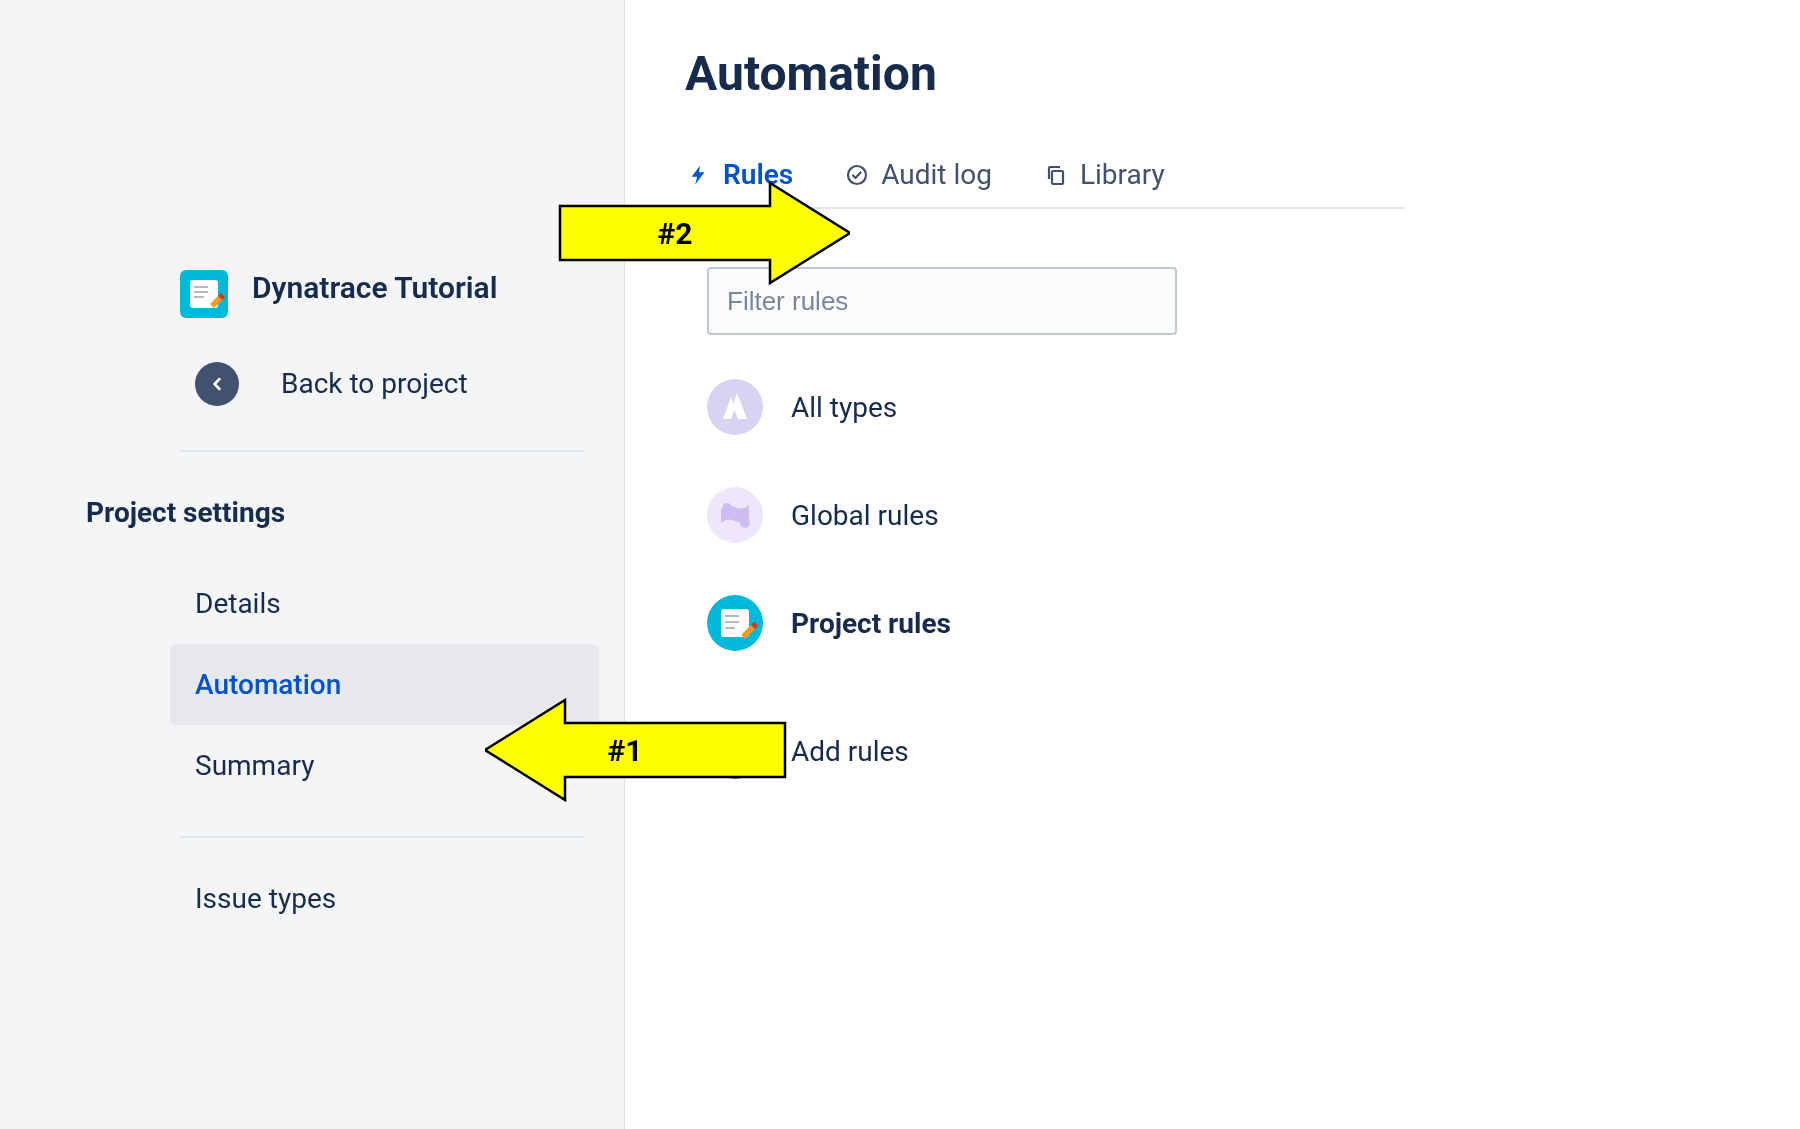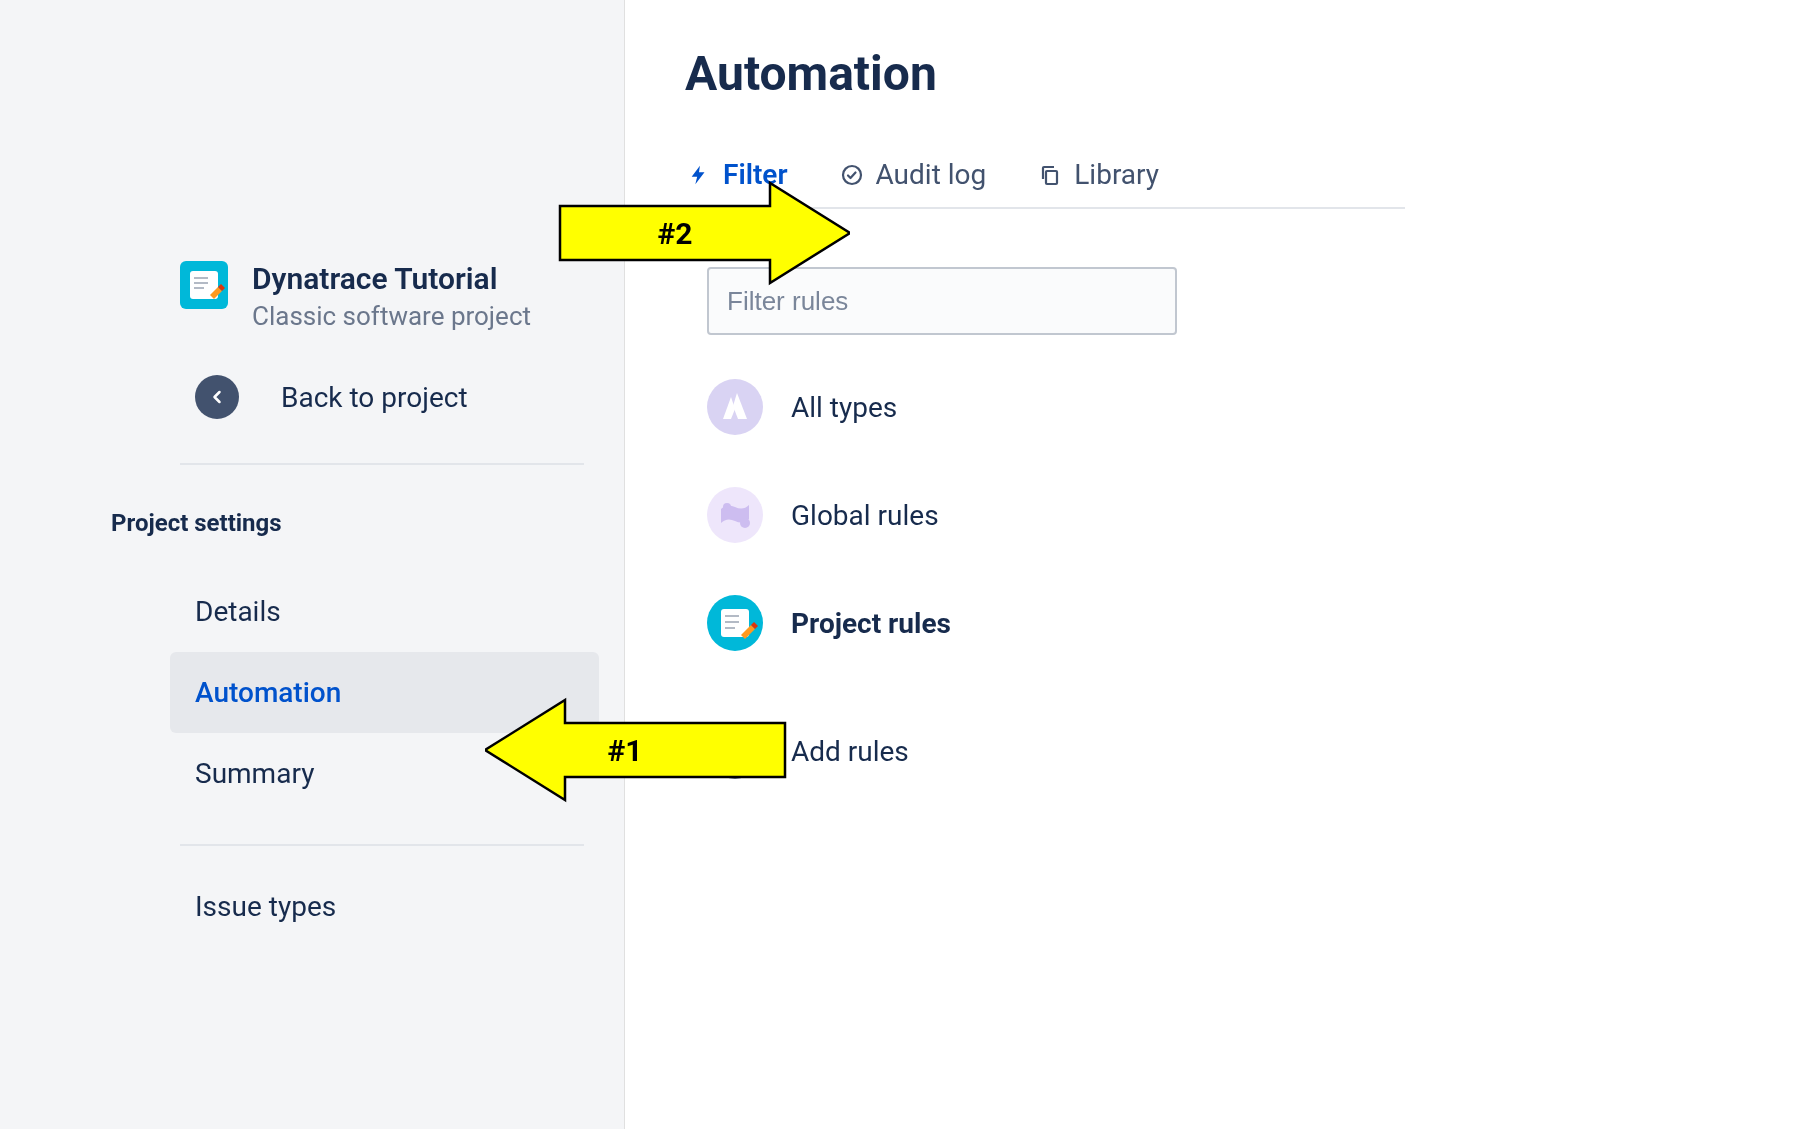--- a/index.html
+++ b/index.html
@@ -34,22 +34,22 @@
   }
   .back-circle {
     width: 44px; height: 44px; border-radius: 50%;
     background: #42526E; color: #fff;
     display: flex; align-items: center; justify-content: center;
     font-size: 22px;
   }
   .back-text { font-size: 28px; color: #172B4D; }
   .divider { border: none; border-top: 2px solid #e2e5ea; margin: 0 40px 0 180px; }
   .section-heading {
-    padding: 44px 40px 0 111px;
-    font-size: 24px; font-weight: 700; color: #172B4D;
+    padding: 44px 40px 0 86px;
+    font-size: 28px; font-weight: 700; color: #172B4D;
     margin-bottom: 34px;
   }
   .nav-item {
     padding: 24px 40px 24px 195px;
     font-size: 28px; color: #172B4D;
     cursor: pointer;
   }
   .nav-item.selected {
     background: #e6e8ec;
     color: #0052CC;
@@ -131,21 +131,20 @@
           <rect x="10" y="10" width="28" height="28" rx="3" fill="#FFFFFF"></rect>
           <line x1="14" y1="17" x2="28" y2="17" stroke="#B3BAC5" stroke-width="2"></line>
           <line x1="14" y1="22" x2="28" y2="22" stroke="#B3BAC5" stroke-width="2"></line>
           <line x1="14" y1="27" x2="24" y2="27" stroke="#B3BAC5" stroke-width="2"></line>
           <polygon points="30,34 38,26 42,30 34,38" fill="#FF991F"></polygon>
           <polygon points="38,26 41,23 45,27 42,30" fill="#DE350B"></polygon>
         </svg>
       </span>
       <div>
         <div class="project-title">Dynatrace Tutorial</div>
-        <div class="project-sub">Classic software project</div>
       </div>
     </div>
 
     <div class="back-row">
       <span class="back-circle">
         <svg width="20" height="20" viewBox="0 0 24 24" fill="none">
             <path d="M15 6l-6 6 6 6" stroke="#fff" stroke-width="3" stroke-linecap="round" stroke-linejoin="round"></path>
           </svg>
       </span>
       <span class="back-text">Back to project</span>
@@ -167,21 +166,21 @@
   <main class="main">
     <h1 class="page-title">Automation</h1>
 
     <div class="tabs">
       <div class="tab active">
         <span class="tab-icon">
           <svg width="22" height="22" viewBox="0 0 24 24">
               <path d="M13 2 L4 14 h6 l-2 8 10-13 h-6 z" fill="#0052CC"></path>
             </svg>
         </span>
-        <span>Filter</span>
+        <span>Rules</span>
       </div>
       <div class="tab">
         <span class="tab-icon">
           <svg width="24" height="24" viewBox="0 0 24 24" fill="none">
               <circle cx="12" cy="12" r="9" stroke="#42526E" stroke-width="2.2"></circle>
               <path d="M8 12.5 l2.5 2.5 5-5.5" stroke="#42526E" stroke-width="2.2" fill="none" stroke-linecap="round" stroke-linejoin="round"></path>
             </svg>
         </span>
         <span>Audit log</span>
       </div>

